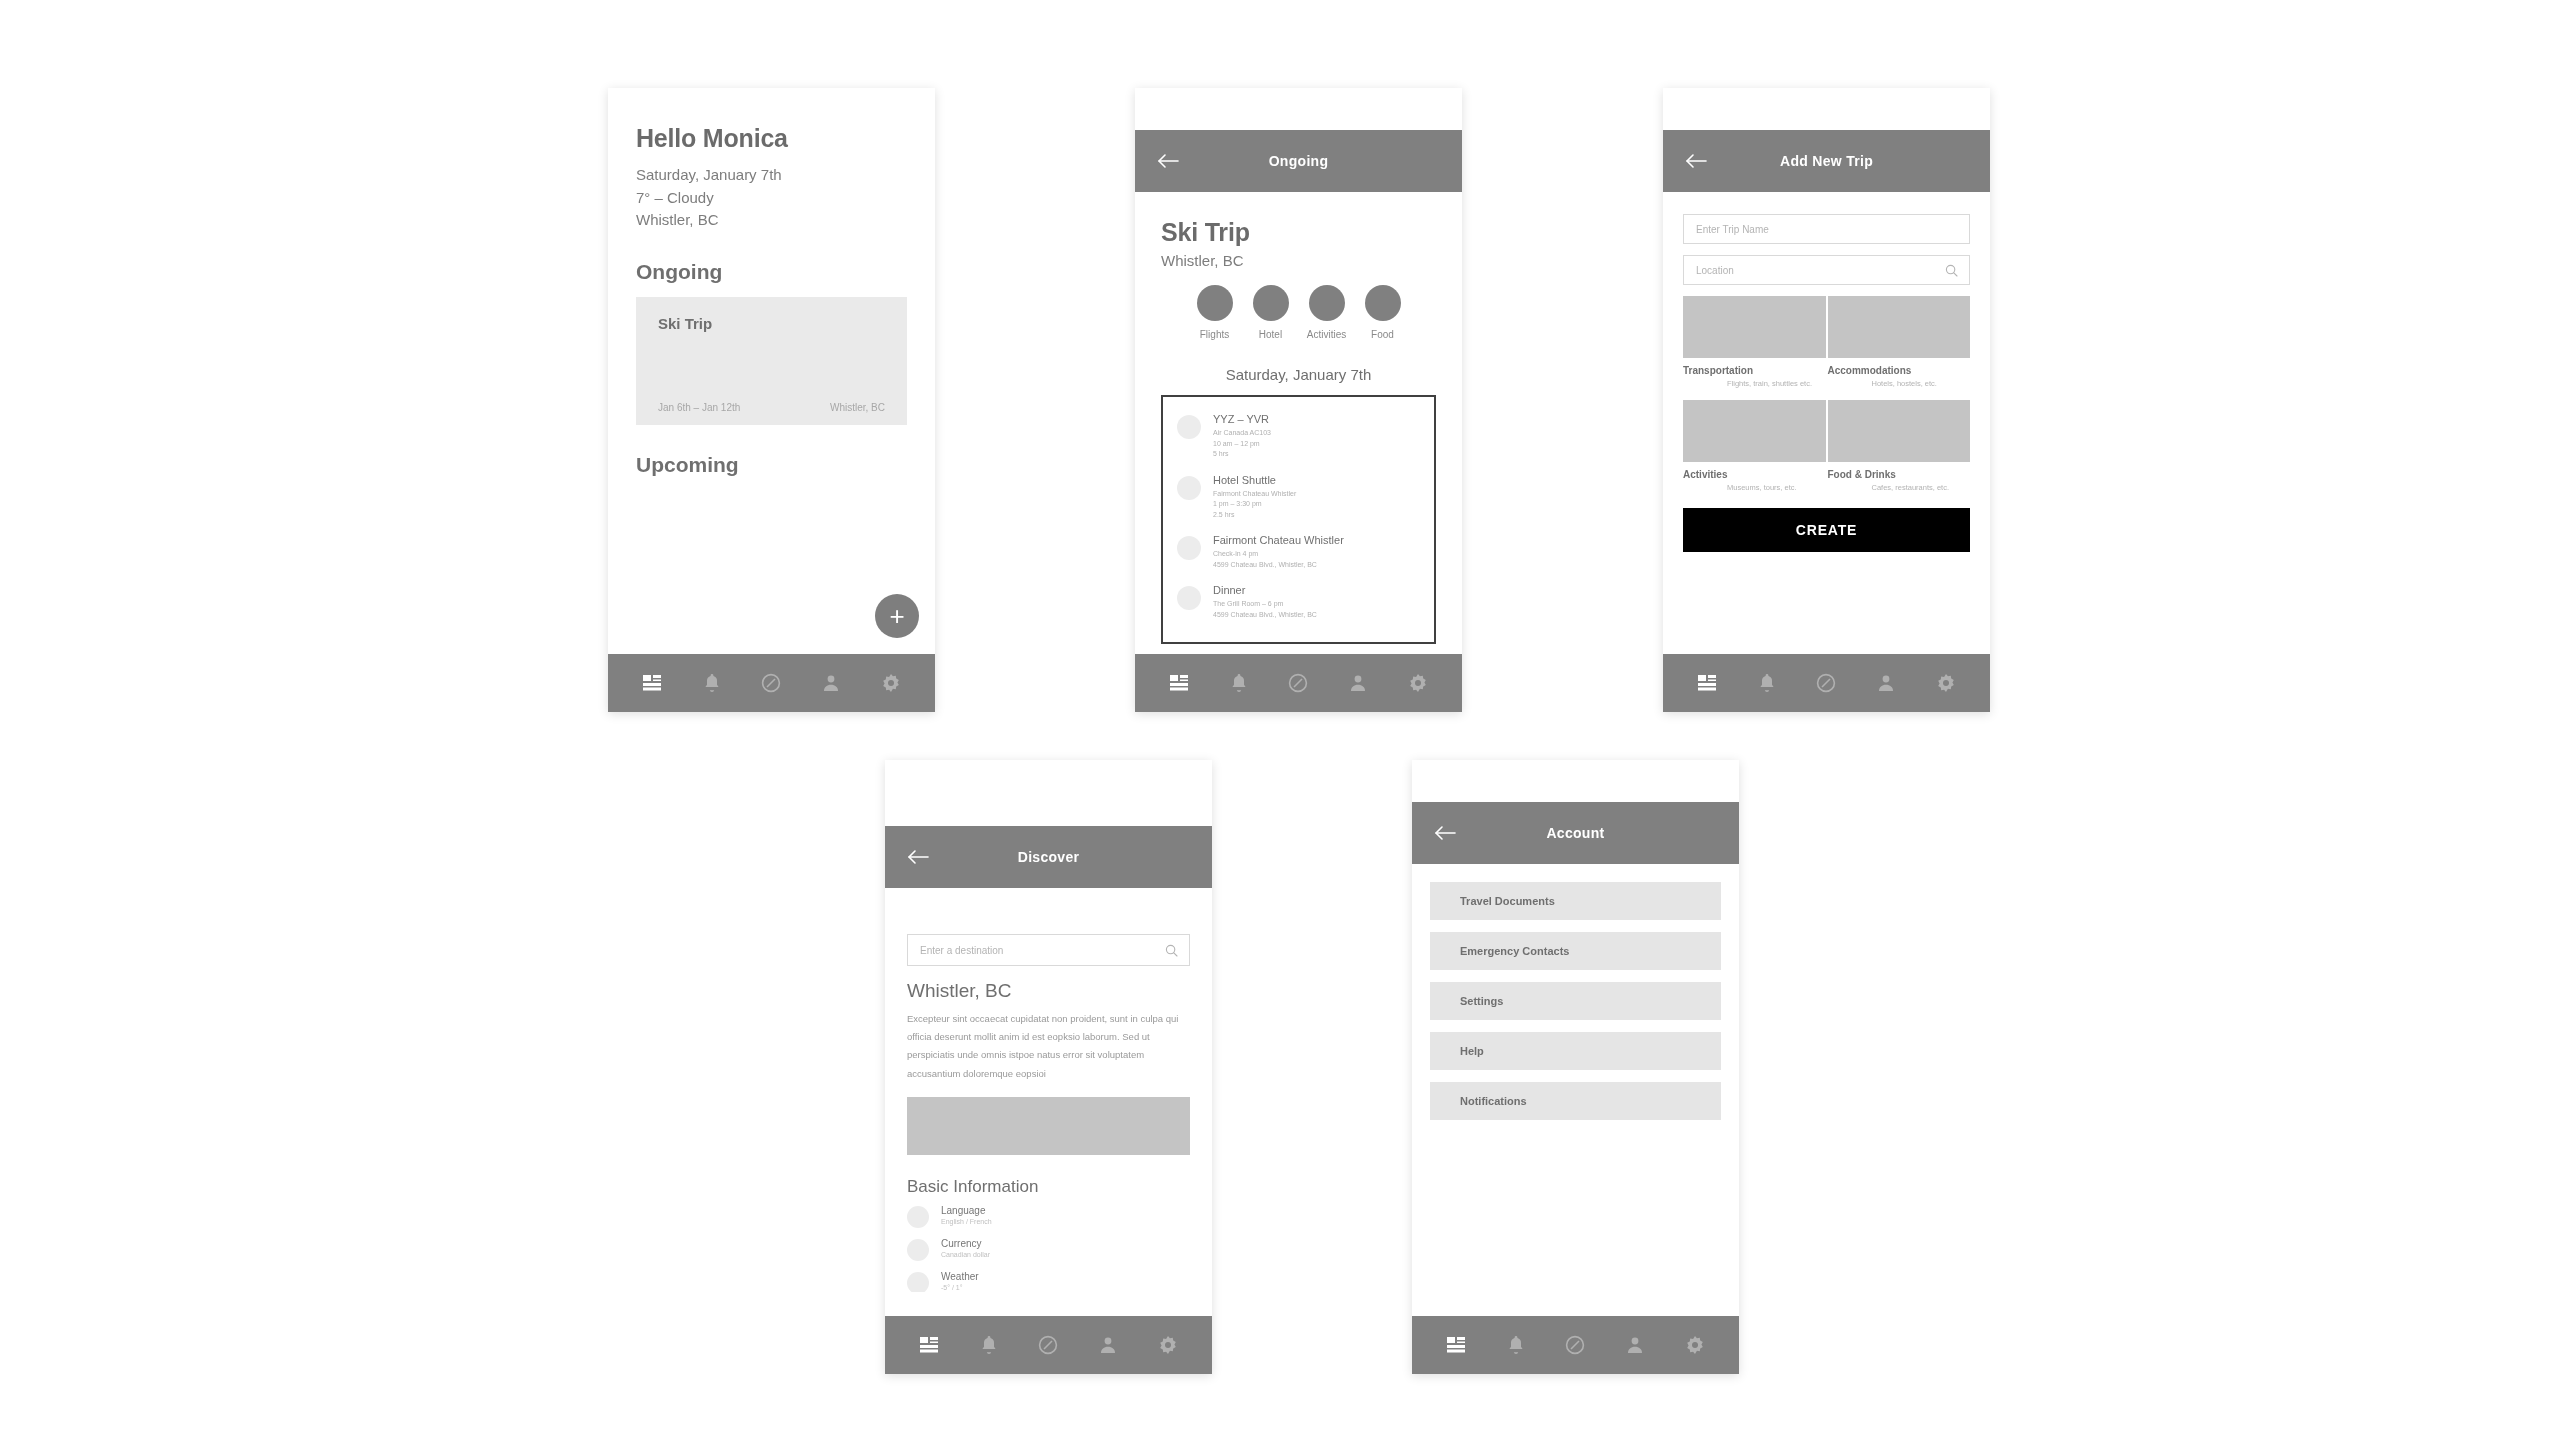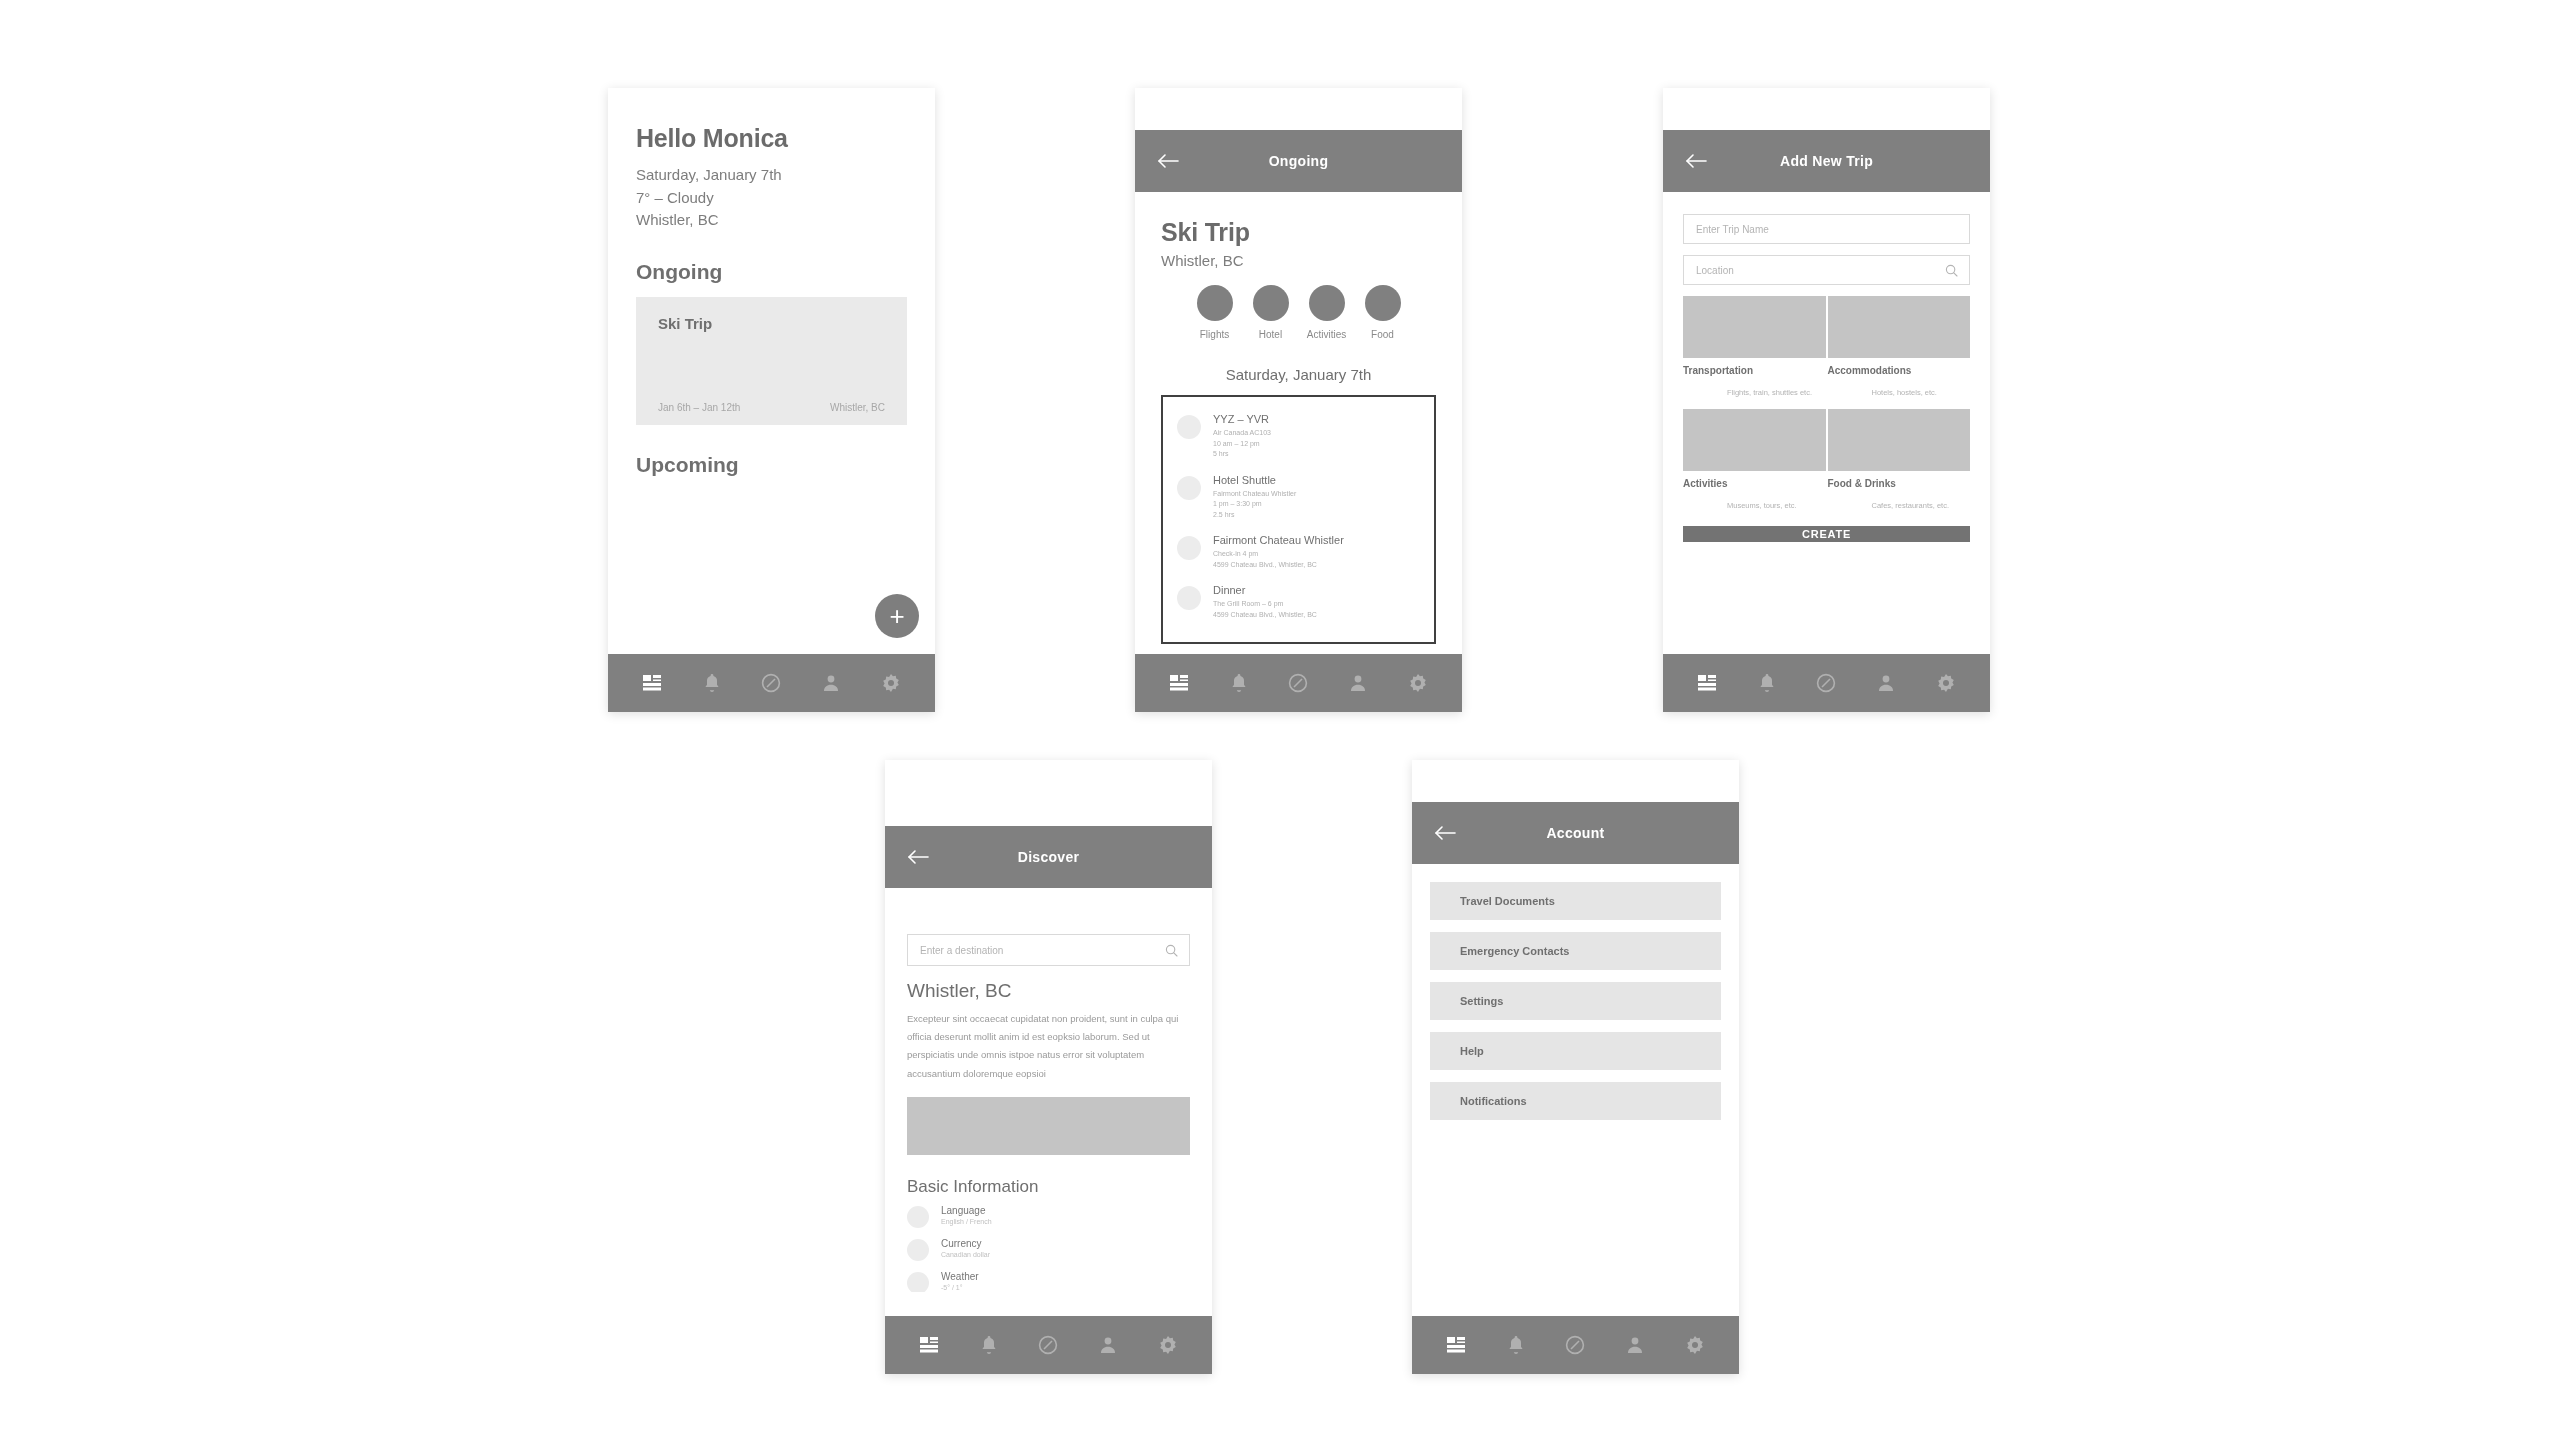--- a/index.html
+++ b/index.html
@@ -241,31 +241,31 @@
   }
   .cat-cell .cc-title {
     font-size: 10px;
     font-weight: bold;
     color: #6f6f6f;
     margin-top: 7px;
   }
   .cat-cell .cc-sub {
     font-size: 7.5px;
     color: #b3b3b3;
-    margin-top: 12px;
+    margin-top: 3px;
     padding-left: 44px;
   }
   .create-btn {
-    background: #737373;
+    background: #000000;
     color: #ffffff;
-    height: 16px;
+    height: 44px;
     display: flex;
     align-items: center;
     justify-content: center;
-    font-size: 11px;
+    font-size: 14px;
     font-weight: bold;
     letter-spacing: 0.8px;
     margin-top: 16px;
   }
 
   
   .disc-pad { padding: 22px 22px 0 22px; }
   .disc-h {
     font-size: 19px;
     color: #6f6f6f;

